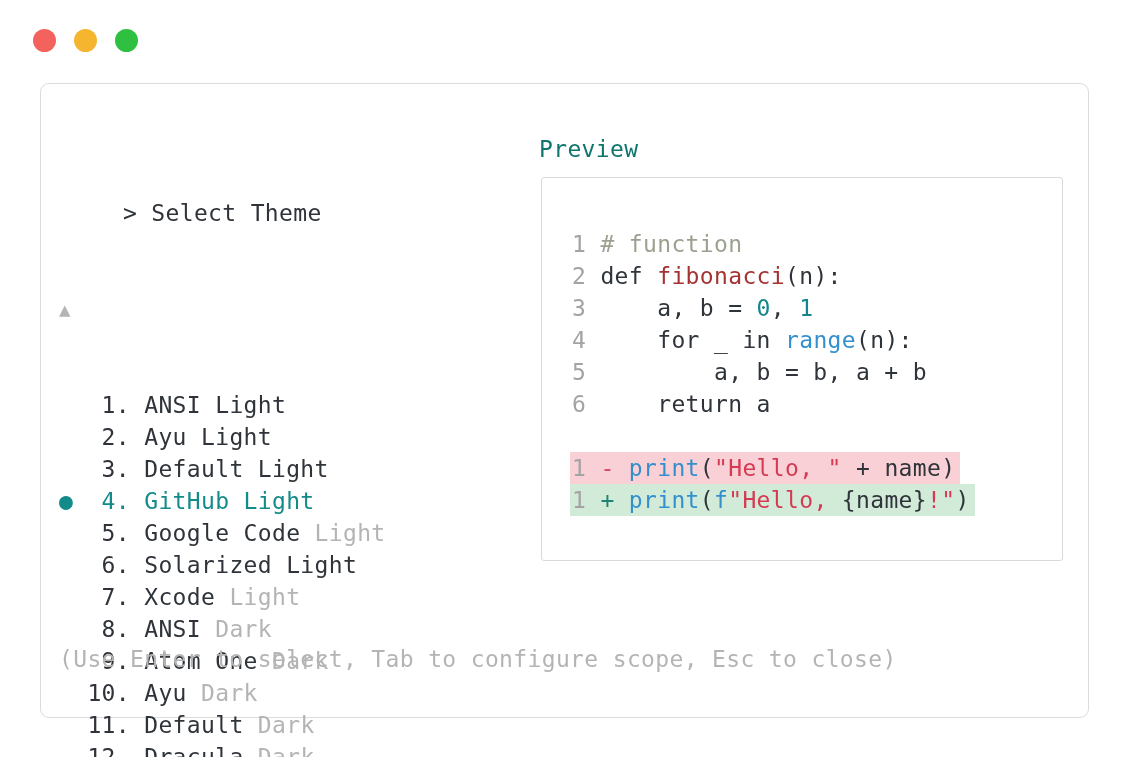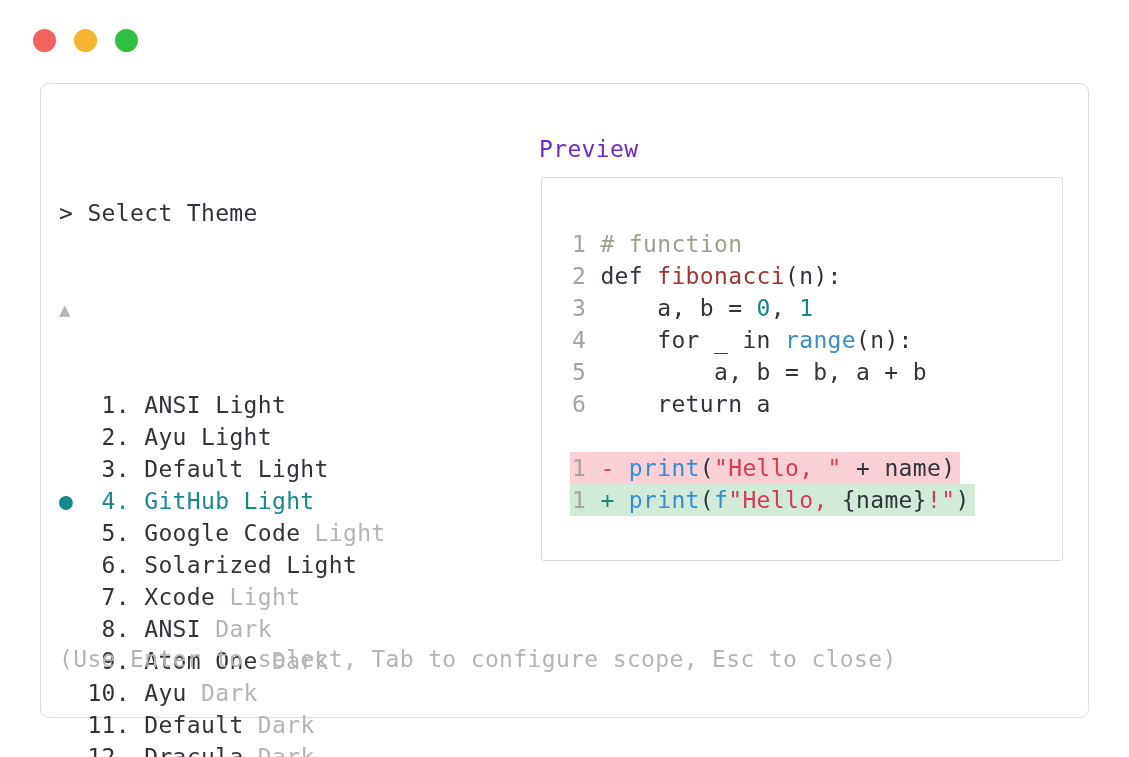--- a/index.html
+++ b/index.html
@@ -10,21 +10,21 @@
     overflow:hidden;
   }
   .traffic-lights { position:absolute; left:33px; top:29px; display:flex; gap:18px; }
   .dot { width:23px; height:23px; border-radius:50%; display:inline-block; }
   .window {
     position:absolute; left:40px; top:83px; width:1049px; height:635px;
     background:#ffffff; border:1.5px solid #dcdcdc; border-radius:9px;
   }
   .mono { font-size:23px; line-height:32px; letter-spacing:0.35px; white-space:pre; }
   .left-col { position:absolute; left:18px; top:49px; }
-  .prompt-row { height:32px; }
+  .prompt-row { height:32px;text-align:center; }
   .scroll-row { height:32px; font-size:19px; }
   .theme-row { height:32px; cursor:pointer; }
   .help {
     position:absolute; left:18px; top:559px; height:32px;
   }
   .preview-label { position:absolute; left:498px; top:49px; height:32px; }
   .preview-panel {
     position:absolute; left:500px; top:93px; width:522px; height:384px;
     border:1.5px solid #d9d9d9; border-radius:3px; background:#ffffff;
   }
@@ -47,20 +47,20 @@
 
     <div class="left-col mono">
       <div class="prompt-row" style="color: rgb(47, 52, 58);">&gt; Select Theme</div>
       <div class="scroll-row" style="color: rgb(180, 180, 180);">▲</div>
       <div id="theme-list"><div class="theme-row"><span style="color: rgb(20, 139, 139);"> </span><span style="color: rgb(47, 52, 58);">  1. </span><span style="color: rgb(47, 52, 58);">ANSI Light</span></div><div class="theme-row"><span style="color: rgb(20, 139, 139);"> </span><span style="color: rgb(47, 52, 58);">  2. </span><span style="color: rgb(47, 52, 58);">Ayu Light</span></div><div class="theme-row"><span style="color: rgb(20, 139, 139);"> </span><span style="color: rgb(47, 52, 58);">  3. </span><span style="color: rgb(47, 52, 58);">Default Light</span></div><div class="theme-row"><span style="color: rgb(20, 139, 139);">●</span><span style="color: rgb(20, 139, 139);">  4. </span><span style="color: rgb(20, 139, 139);">GitHub Light</span></div><div class="theme-row"><span style="color: rgb(20, 139, 139);"> </span><span style="color: rgb(47, 52, 58);">  5. </span><span style="color: rgb(47, 52, 58);">Google Code</span><span style="color: rgb(180, 180, 180);"> Light</span></div><div class="theme-row"><span style="color: rgb(20, 139, 139);"> </span><span style="color: rgb(47, 52, 58);">  6. </span><span style="color: rgb(47, 52, 58);">Solarized Light</span></div><div class="theme-row"><span style="color: rgb(20, 139, 139);"> </span><span style="color: rgb(47, 52, 58);">  7. </span><span style="color: rgb(47, 52, 58);">Xcode</span><span style="color: rgb(180, 180, 180);"> Light</span></div><div class="theme-row"><span style="color: rgb(20, 139, 139);"> </span><span style="color: rgb(47, 52, 58);">  8. </span><span style="color: rgb(47, 52, 58);">ANSI</span><span style="color: rgb(180, 180, 180);"> Dark</span></div><div class="theme-row"><span style="color: rgb(20, 139, 139);"> </span><span style="color: rgb(47, 52, 58);">  9. </span><span style="color: rgb(47, 52, 58);">Atom One</span><span style="color: rgb(180, 180, 180);"> Dark</span></div><div class="theme-row"><span style="color: rgb(20, 139, 139);"> </span><span style="color: rgb(47, 52, 58);"> 10. </span><span style="color: rgb(47, 52, 58);">Ayu</span><span style="color: rgb(180, 180, 180);"> Dark</span></div><div class="theme-row"><span style="color: rgb(20, 139, 139);"> </span><span style="color: rgb(47, 52, 58);"> 11. </span><span style="color: rgb(47, 52, 58);">Default</span><span style="color: rgb(180, 180, 180);"> Dark</span></div><div class="theme-row"><span style="color: rgb(20, 139, 139);"> </span><span style="color: rgb(47, 52, 58);"> 12. </span><span style="color: rgb(47, 52, 58);">Dracula</span><span style="color: rgb(180, 180, 180);"> Dark</span></div></div>
       
     </div>
 
     <div class="help mono" style="color: rgb(180, 180, 180); text-align: right;">(Use Enter to select, Tab to configure scope, Esc to close)</div>
 
-    <div class="preview-label mono" style="color: #6d28d9;">Preview</div>
+    <div class="preview-label mono" style="color: #0f766e;">Preview</div>
 
     <div class="preview-panel">
       <div class="code mono" id="preview-code"><div class="code-line"><span style="color: rgb(163, 163, 163);">1 </span><span style="color: rgb(155, 161, 142);"># function</span></div><div class="code-line"><span style="color: rgb(163, 163, 163);">2 </span><span style="color: rgb(47, 52, 58);">def </span><span style="color: rgb(166, 50, 50);">fibonacci</span><span style="color: rgb(47, 52, 58);">(n):</span></div><div class="code-line"><span style="color: rgb(163, 163, 163);">3 </span><span style="color: rgb(47, 52, 58);">    a, b = </span><span style="color: rgb(21, 133, 140);">0</span><span style="color: rgb(47, 52, 58);">, </span><span style="color: rgb(21, 133, 140);">1</span></div><div class="code-line"><span style="color: rgb(163, 163, 163);">4 </span><span style="color: rgb(47, 52, 58);">    for _ in </span><span style="color: rgb(51, 144, 205);">range</span><span style="color: rgb(47, 52, 58);">(n):</span></div><div class="code-line"><span style="color: rgb(163, 163, 163);">5 </span><span style="color: rgb(47, 52, 58);">        a, b = b, a + b</span></div><div class="code-line"><span style="color: rgb(163, 163, 163);">6 </span><span style="color: rgb(47, 52, 58);">    return a</span></div><div class="code-line"></div><div class="code-line"><span class="diff-bg" style="background: rgb(248, 208, 213);"><span style="color: rgb(163, 163, 163);">1 </span><span style="color: rgb(214, 69, 92);">- </span><span style="color: rgb(51, 144, 205);">print</span><span style="color: rgb(47, 52, 58);">(</span><span style="color: rgb(214, 58, 82);">"Hello, "</span><span style="color: rgb(47, 52, 58);"> + name)</span></span></div><div class="code-line"><span class="diff-bg" style="background: rgb(210, 235, 217);"><span style="color: rgb(163, 163, 163);">1 </span><span style="color: rgb(29, 132, 115);">+ </span><span style="color: rgb(51, 144, 205);">print</span><span style="color: rgb(47, 52, 58);">(</span><span style="color: rgb(51, 144, 205);">f</span><span style="color: rgb(214, 58, 82);">"Hello, </span><span style="color: rgb(47, 52, 58);">{name}</span><span style="color: rgb(214, 58, 82);">!"</span><span style="color: rgb(47, 52, 58);">)</span></span></div></div>
     </div>
 
   </div>
 </div>
 
 </body></html>

